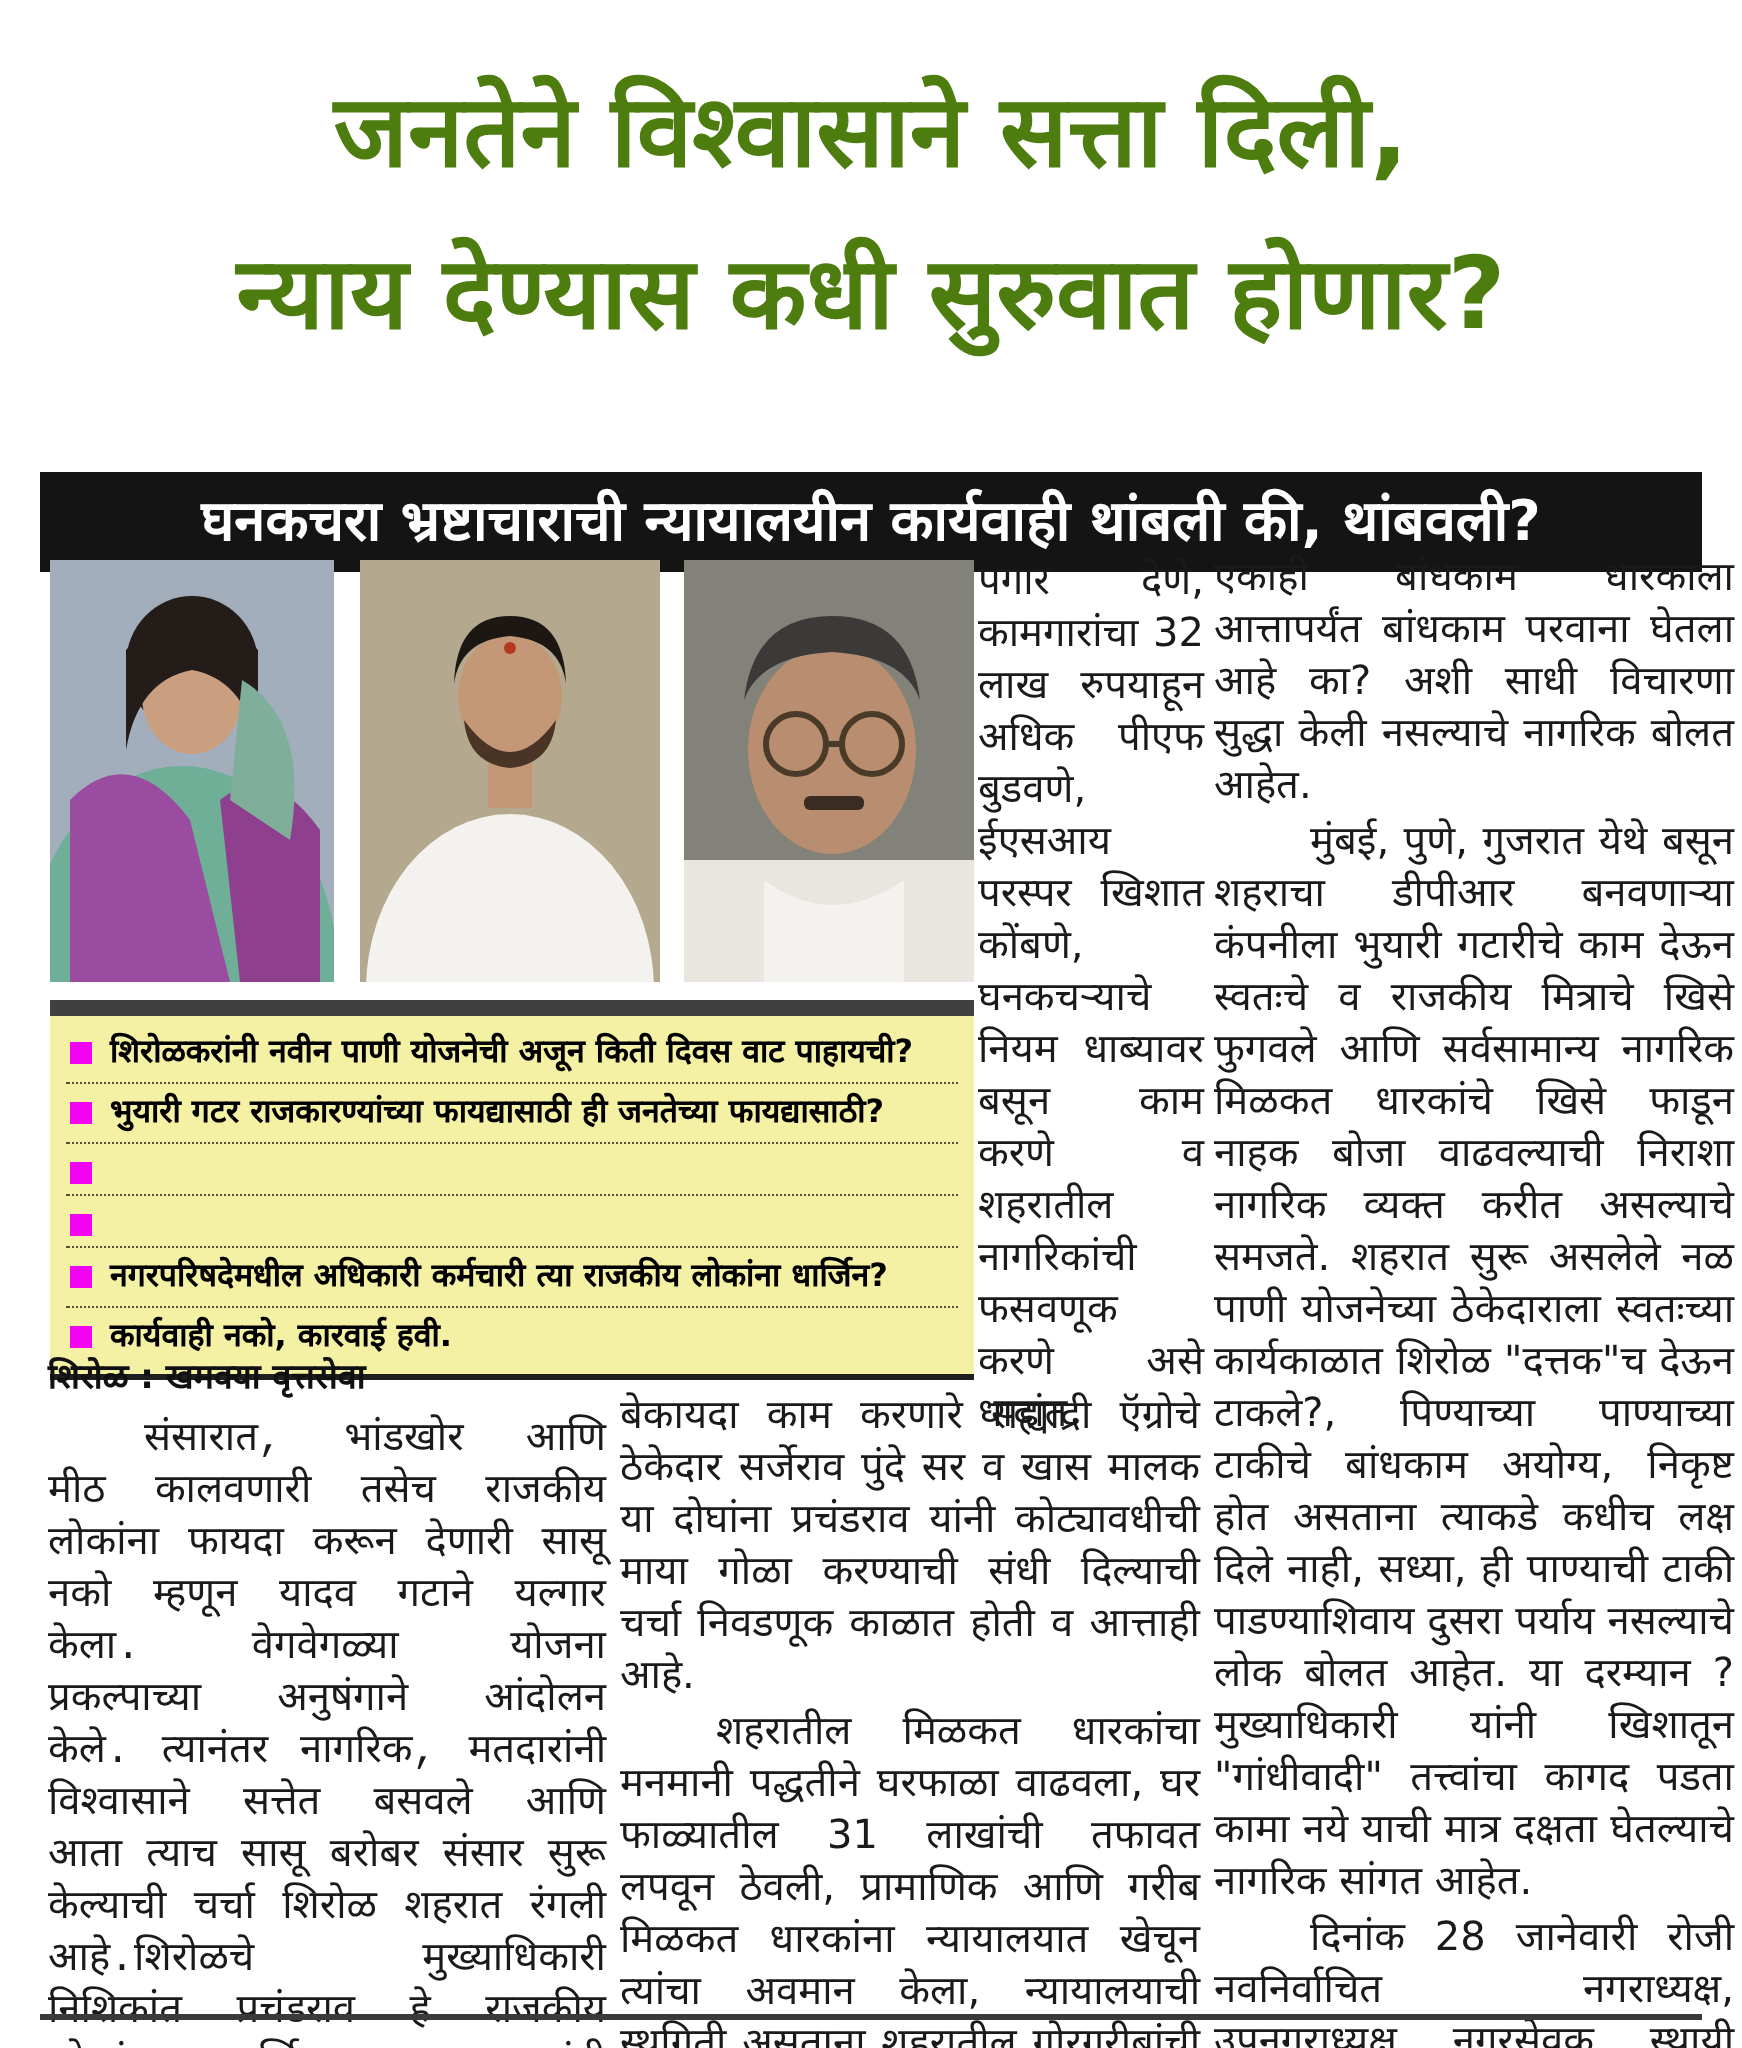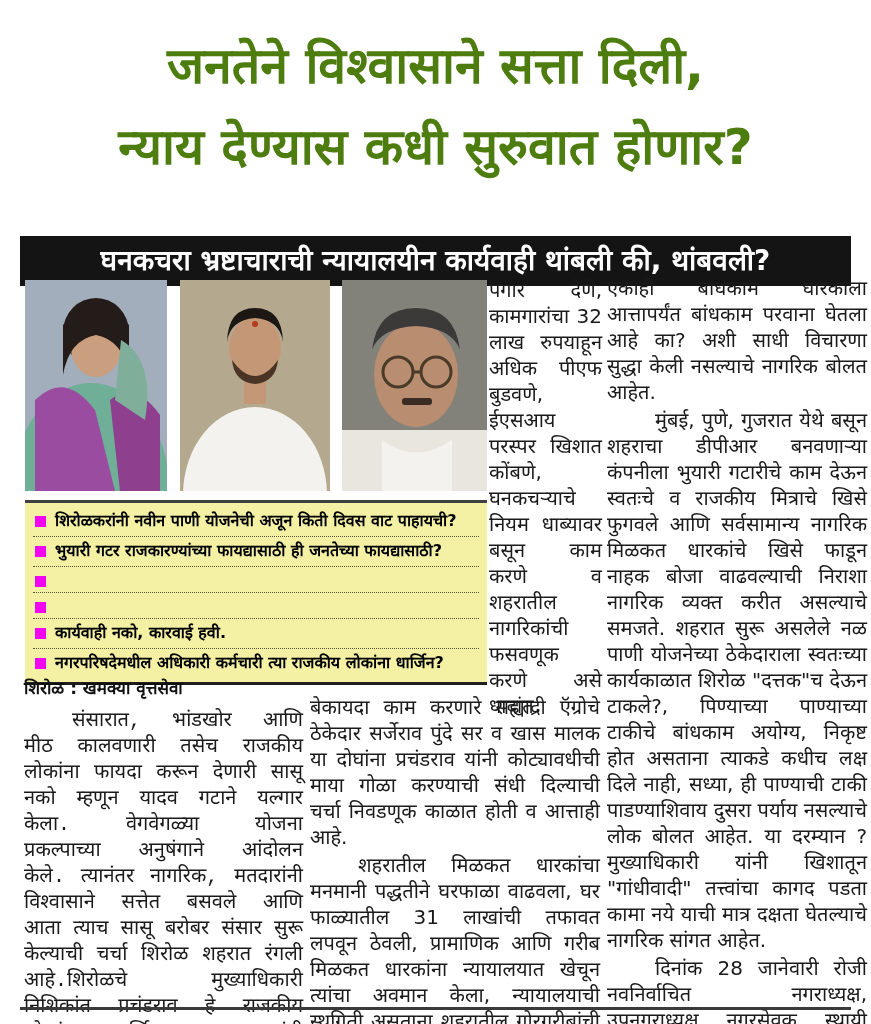--- a/index.html
+++ b/index.html
@@ -49,21 +49,21 @@
   .col p{margin:0 0 2px 0;}
   .indent{text-indent:2.4em;}
   .col-narrow{position:absolute;left:489px;top:277px;width:113px;}
   .col-right{position:absolute;left:607px;top:275px;width:260px;}
   .col-left-body{position:absolute;left:24px;top:708px;width:279px;font-family:Liberation Mono, monospace;}
   .col-mid-body{position:absolute;left:310px;top:694px;width:290px;}
   
   .hibox{
     position:absolute;left:25px;top:500px;width:462px;
     background:#f4f0a4;
-    border-top:3px solid #404040;
+    border-top:8px solid #404040;
     border-bottom:3px solid #1f1f1f;
     padding:4px 8px 4px 8px;
     box-sizing:border-box;
   }
   .hirow{
     display:flex;align-items:flex-start;
     padding:4px 0 5px 0;
     border-bottom:1px dotted #55523a;
   }
   .hirow:last-child{border-bottom:none;}
@@ -161,25 +161,25 @@
       <span class="hitext">भुयारी गटर राजकारण्यांच्या फायद्यासाठी ही जनतेच्या फायद्यासाठी?</span>
     </div>
     <div class="hirow">
       <span class="hibullet"></span>
     </div>
     <div class="hirow">
       <span class="hibullet"></span>
     </div>
     <div class="hirow">
       <span class="hibullet"></span>
-      <span class="hitext">कार्यवाही नको, कारवाई हवी.</span>
+      <span class="hitext">नगरपरिषदेमधील अधिकारी कर्मचारी त्या राजकीय लोकांना धार्जिन?</span>
     </div>
     <div class="hirow">
       <span class="hibullet"></span>
-      <span class="hitext">नगरपरिषदेमधील अधिकारी कर्मचारी त्या राजकीय लोकांना धार्जिन?</span>
+      <span class="hitext">कार्यवाही नको, कारवाई हवी.</span>
     </div>
   </div>
 
   <div class="byline">शिरोळ : खमक्या वृत्तसेवा</div>
 
   <div class="col col-left-body">
     <p class="indent">संसारात, भांडखोर आणि मीठ कालवणारी तसेच राजकीय लोकांना फायदा करून देणारी सासू नको म्हणून यादव गटाने यल्गार केला. वेगवेगळ्या योजना प्रकल्पाच्या अनुषंगाने आंदोलन केले. त्यानंतर नागरिक, मतदारांनी विश्वासाने सत्तेत बसवले आणि आता त्याच सासू बरोबर संसार सुरू केल्याची चर्चा शिरोळ शहरात रंगली आहे.शिरोळचे मुख्याधिकारी निशिकांत प्रचंडराव हे राजकीय लोकांना धार्जिन असून त्यांनी आपल्या मागील कार्यकालात काहींना कोट्यावधी रुपयांची माया हडप करण्यास सुट दिल्याची आजही चर्चा होत आहे.</p>
     <p class="indent">30 कामगार दाखवून 96 कामगारांचा पगार उचलणे, कामगारांना कायदा धाब्यावर बसून कमी जादा</p>
   </div>
 

